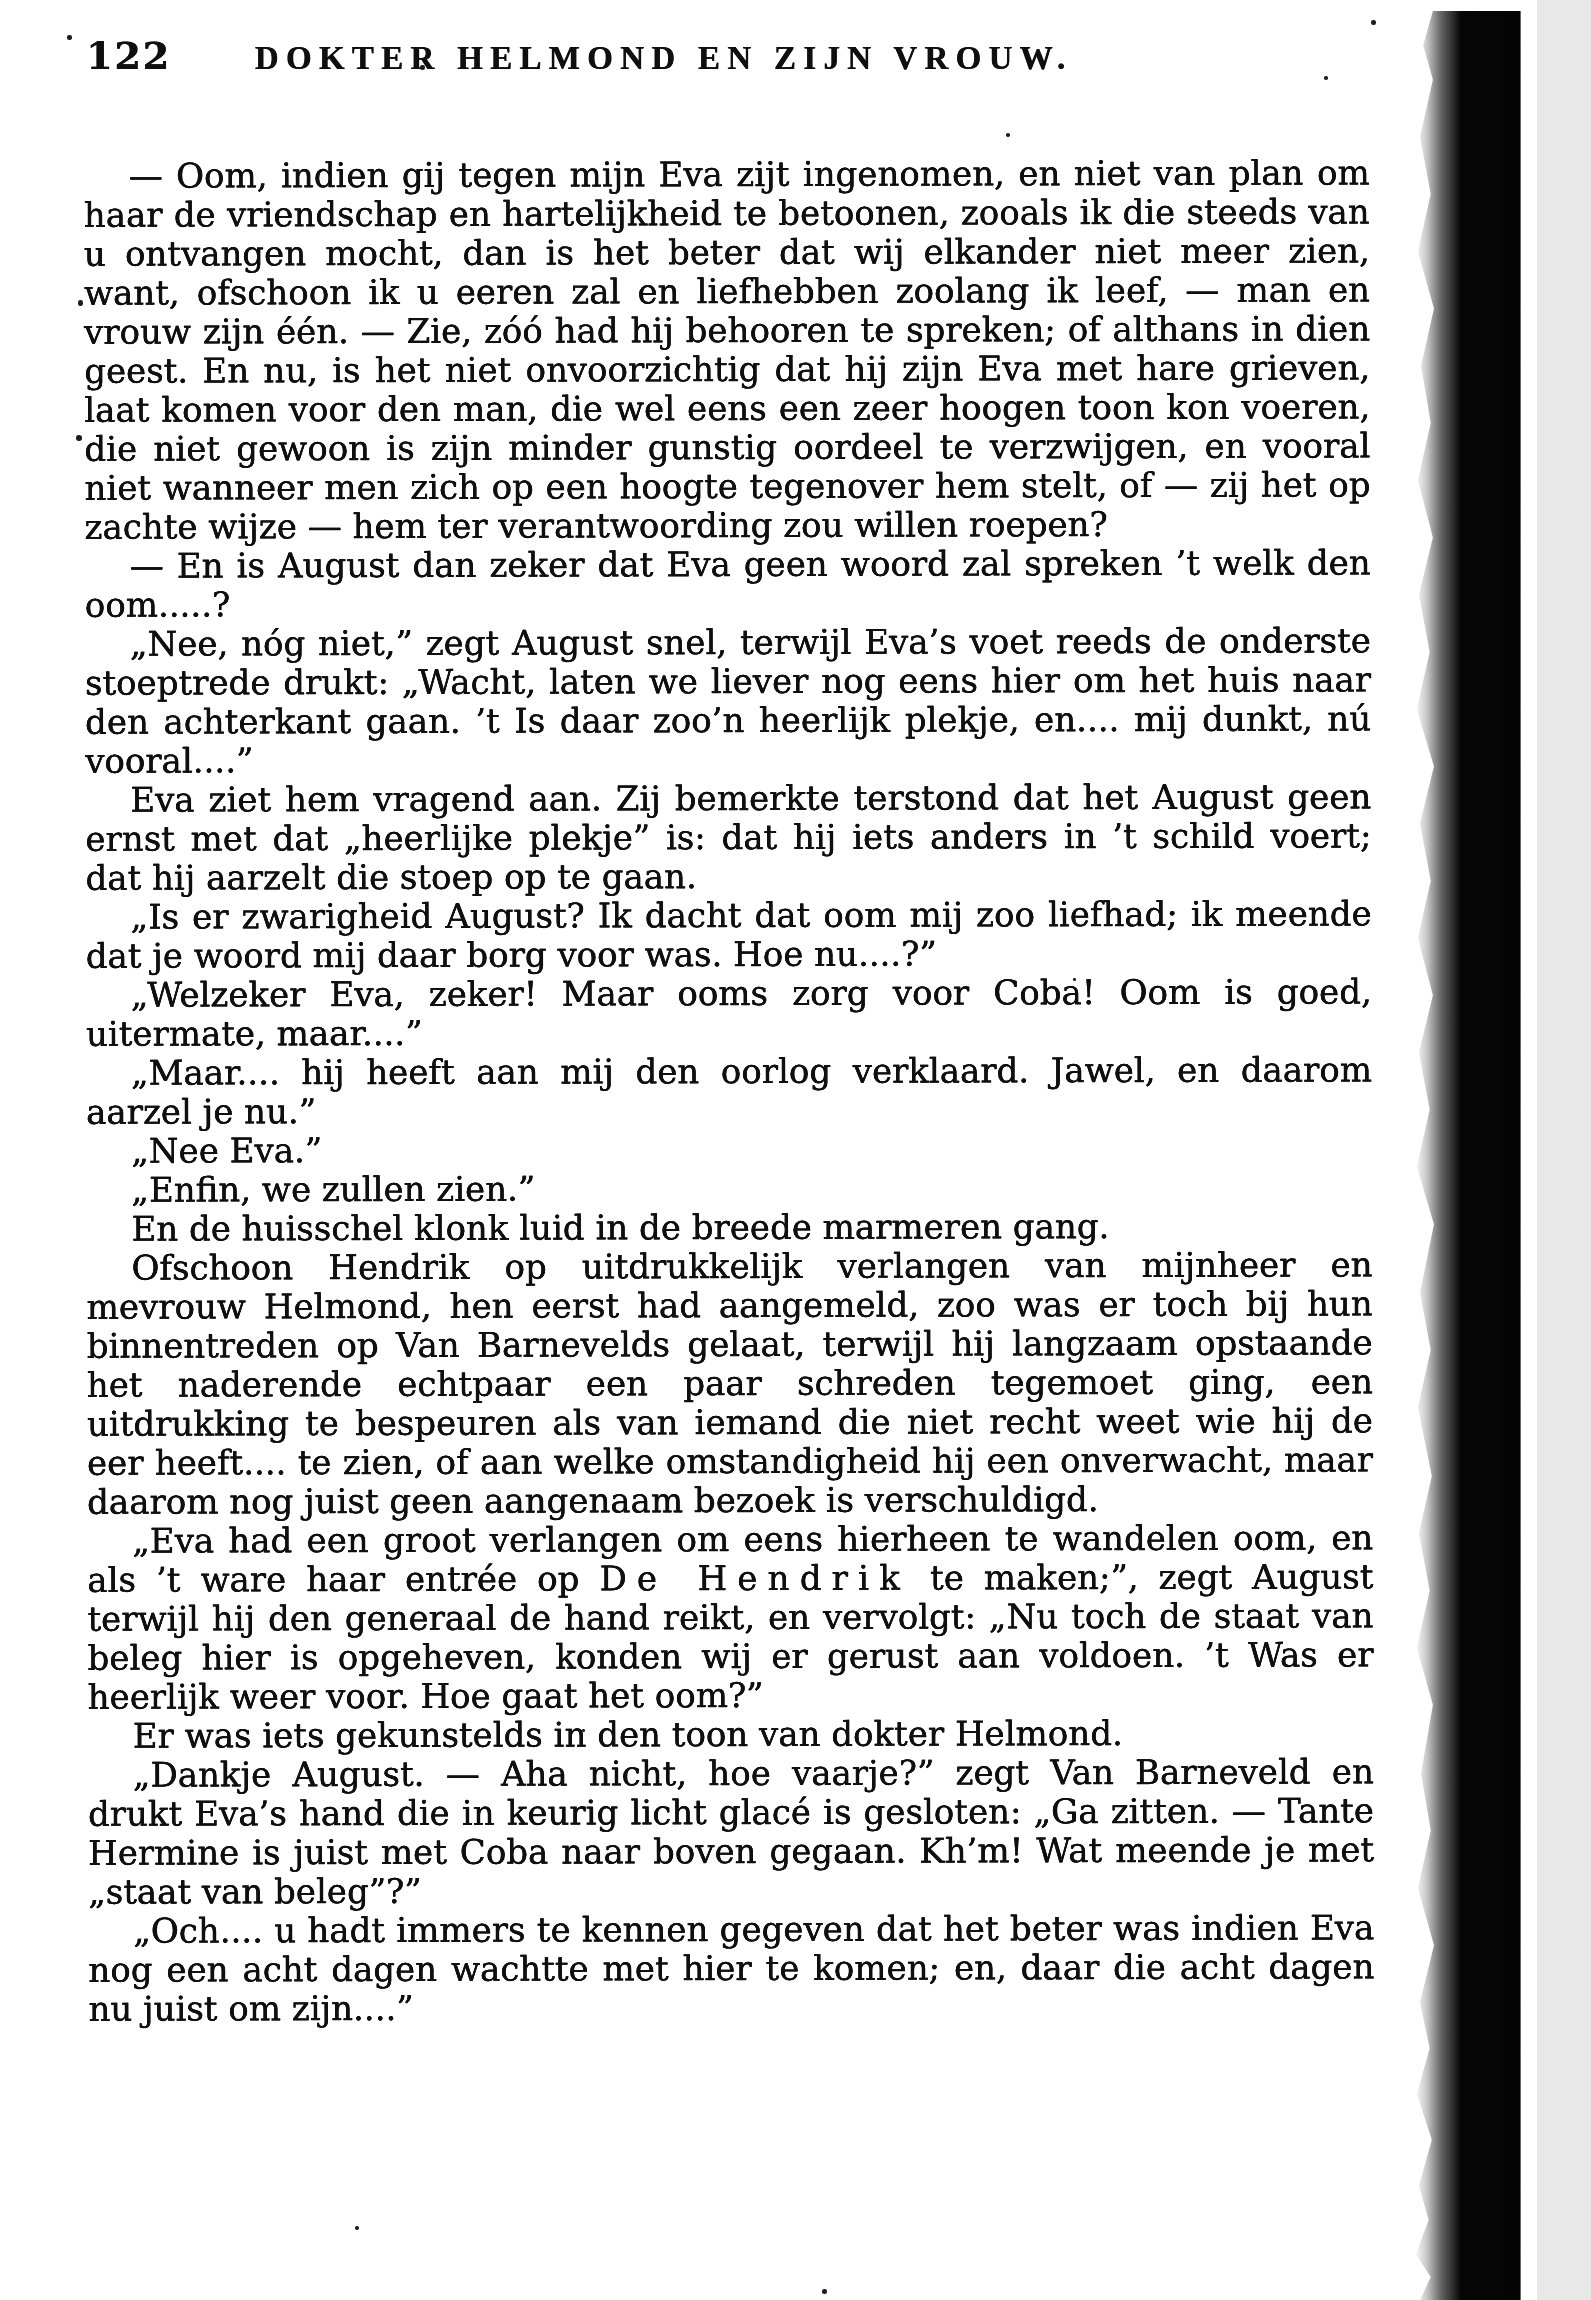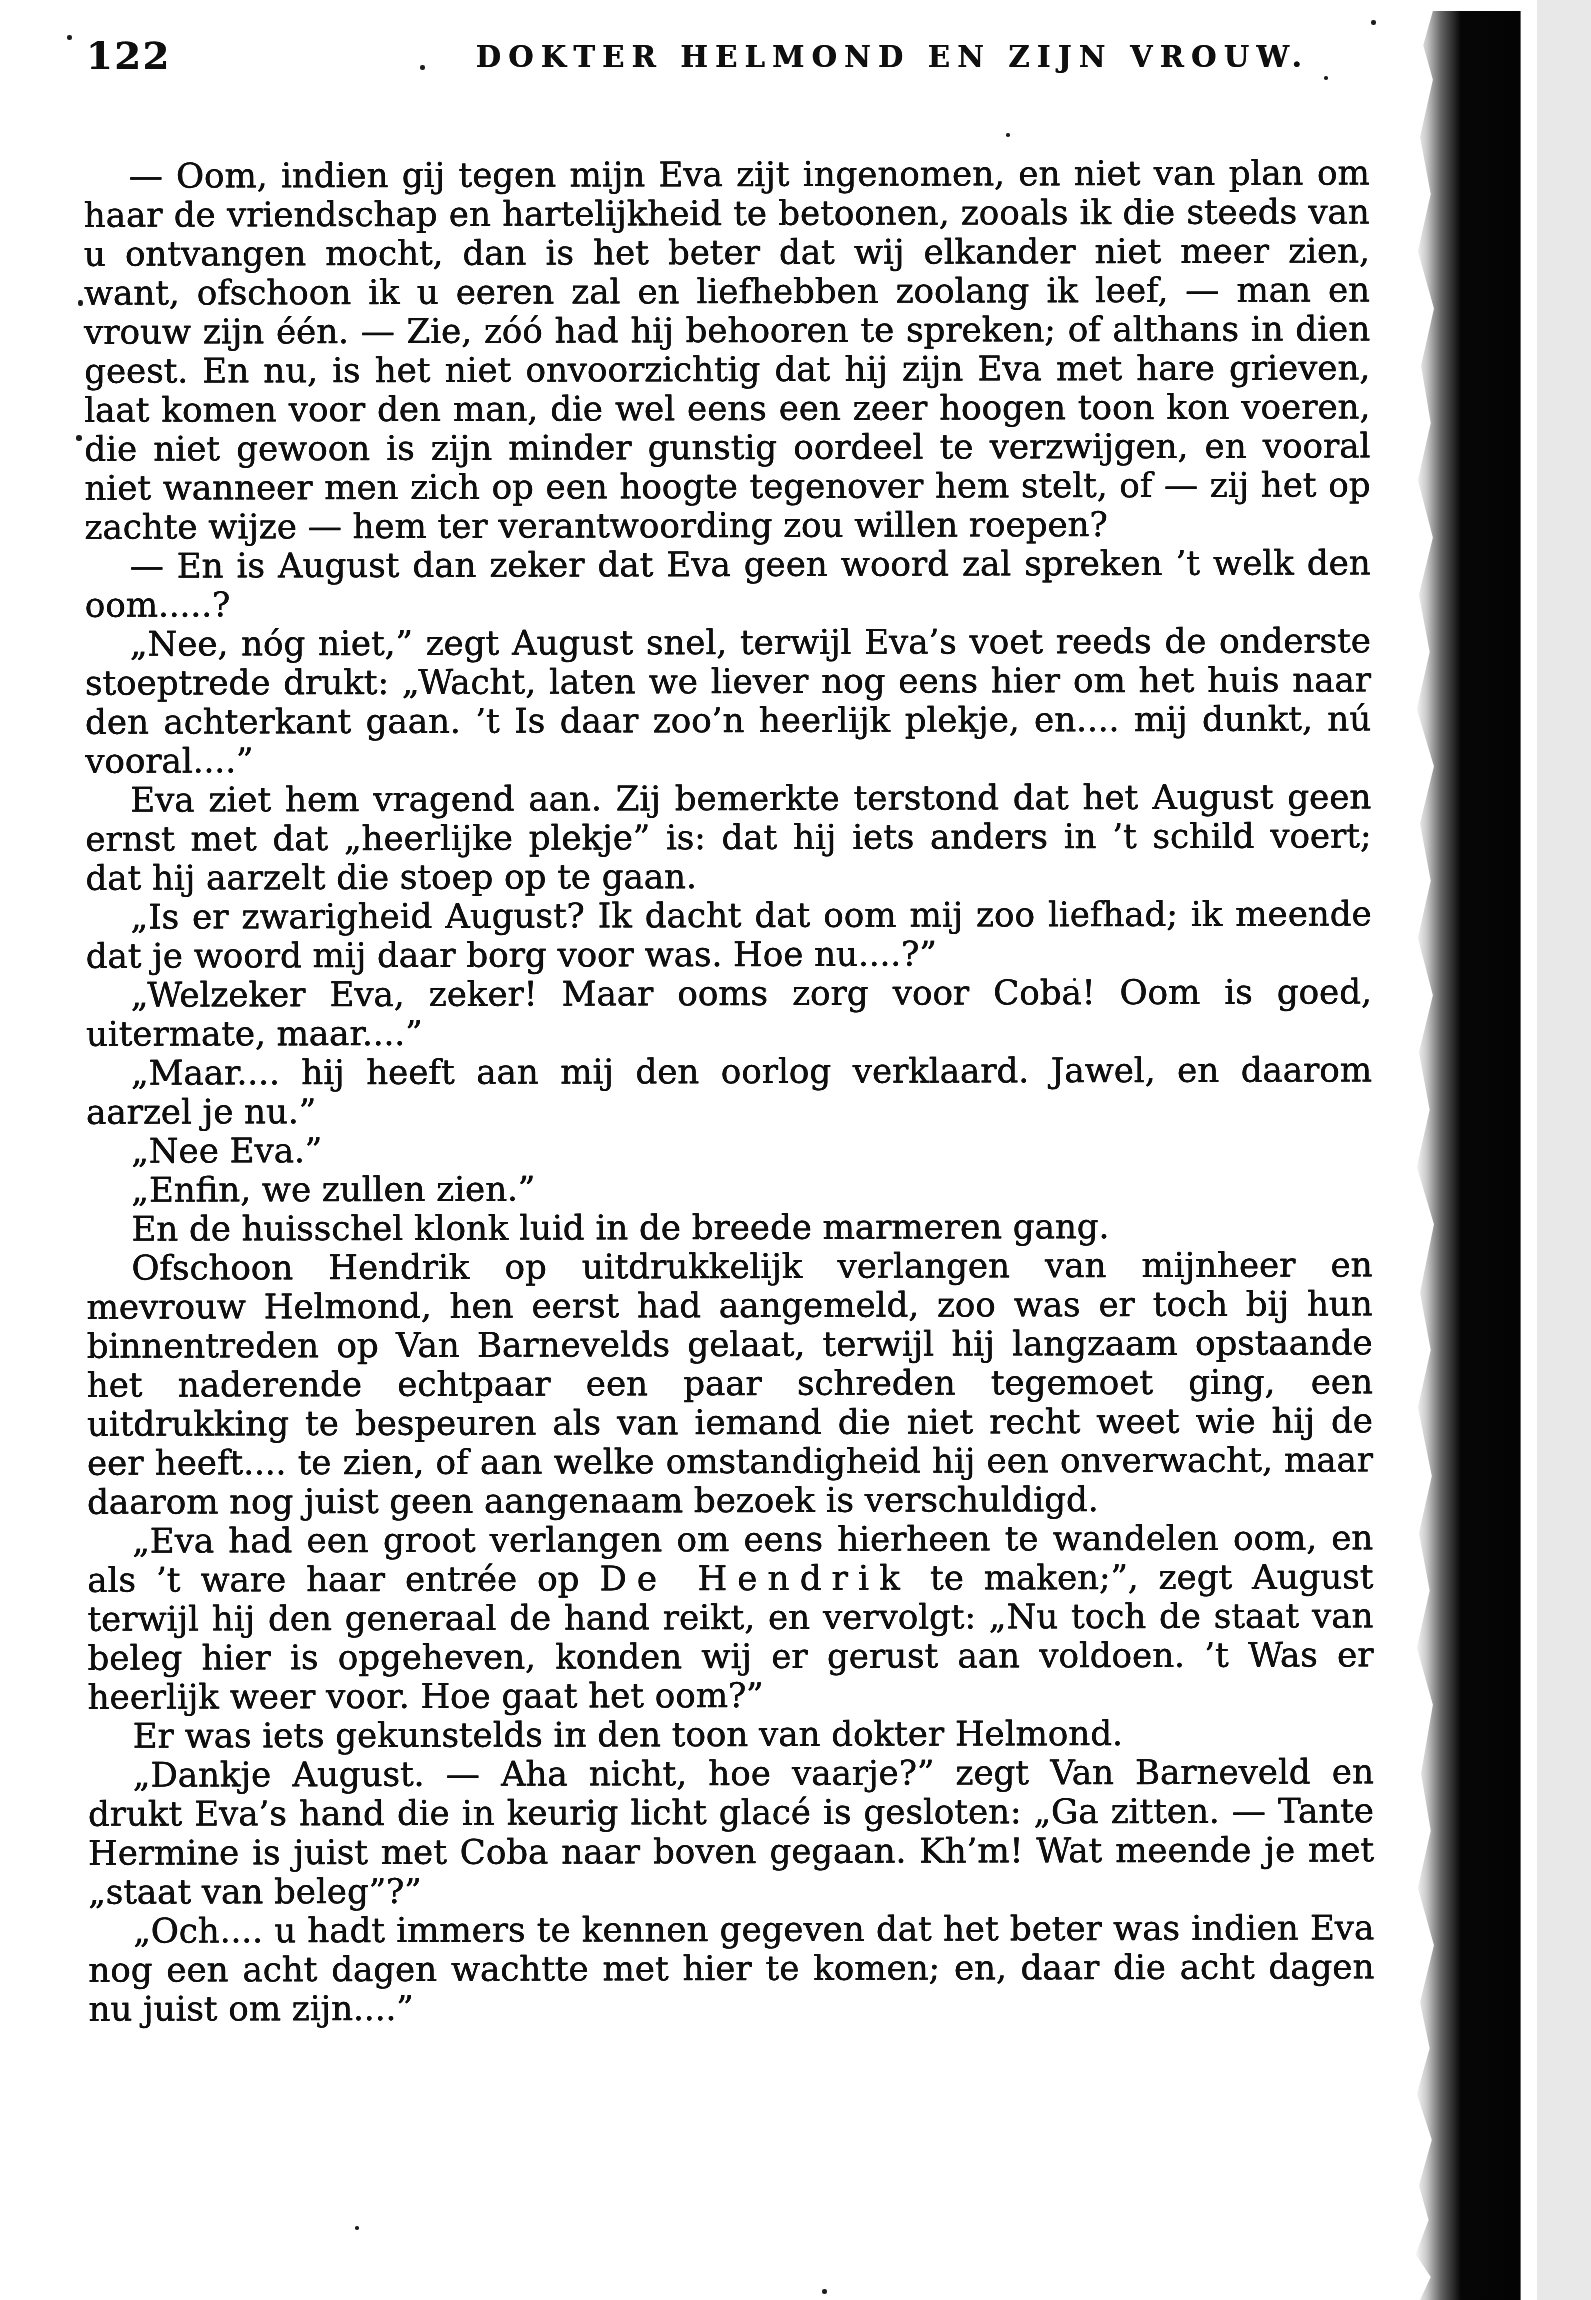--- a/index.html
+++ b/index.html
@@ -23,26 +23,27 @@
     font-size: 38px;
     font-weight: bold;
     letter-spacing: 1.8px;
     text-shadow: 0.4px 0 0 currentColor;
   }
   .running-title {
     position: absolute;
     left: 18px;
     top: 40px;
     width: 1291px;
-    text-align: right;
-    font-size: 29px;
+    text-align: center;
+    font-size: 33px;
     font-weight: bold;
     letter-spacing: 7.3px;
     white-space: nowrap;
     text-shadow: 0.4px 0 0 currentColor;
+    font-family: Liberation Serif, serif;
   }
   .body-text {
     position: absolute;
     left: 86px;
     top: 155px;
     width: 1286px;
     font-size: 34px;
     line-height: 39px;
     text-align: justify;
     transform: rotate(-0.15deg);

